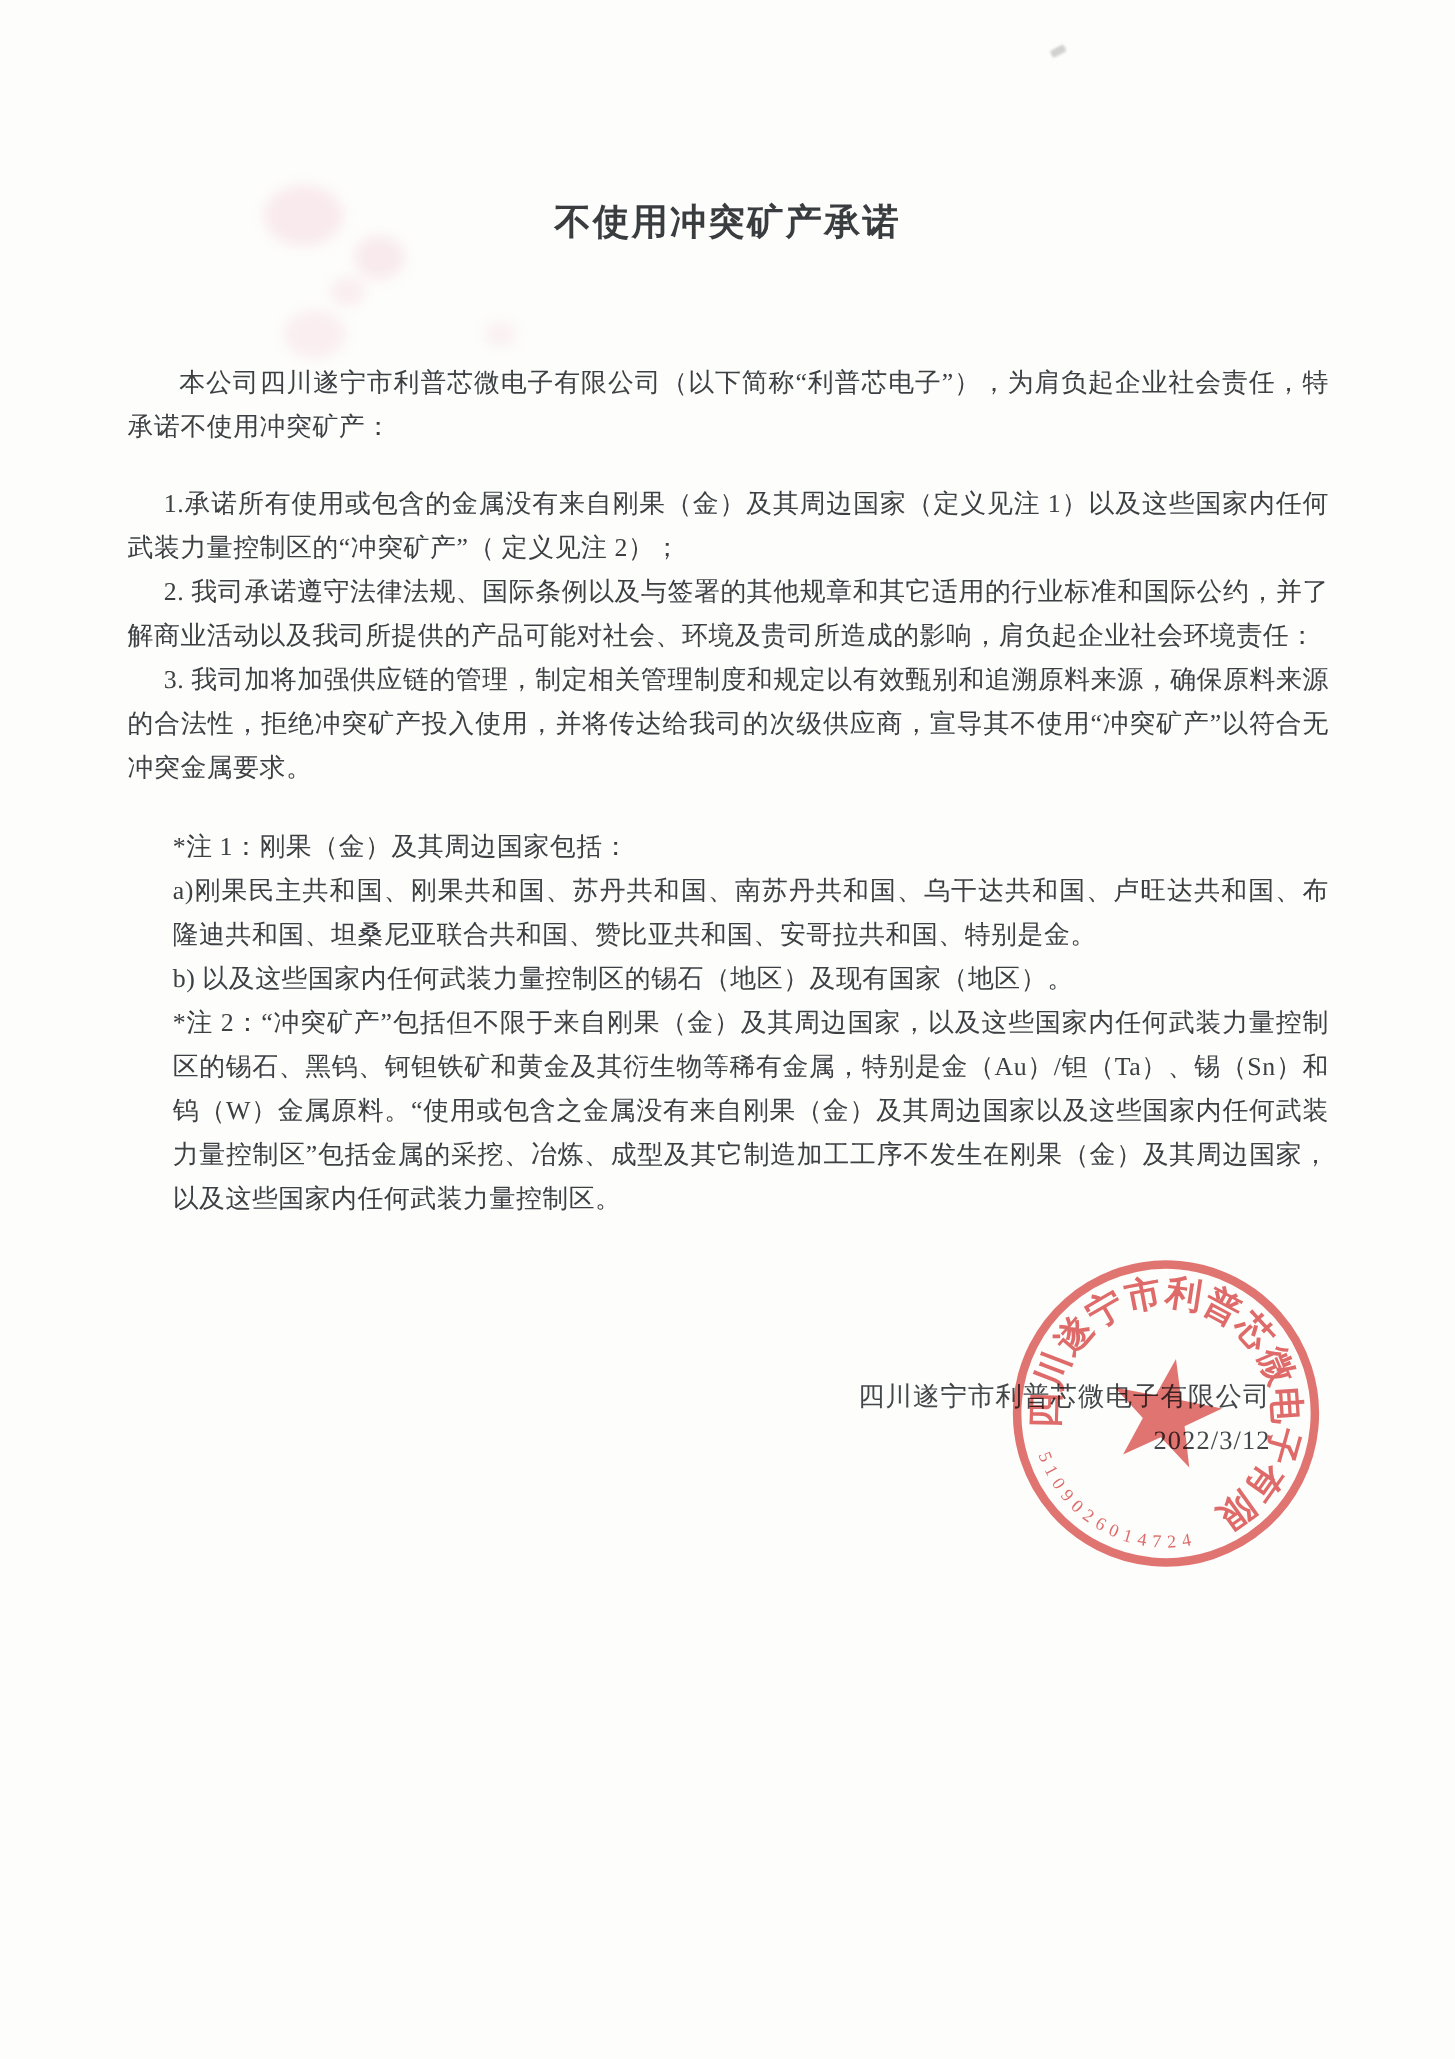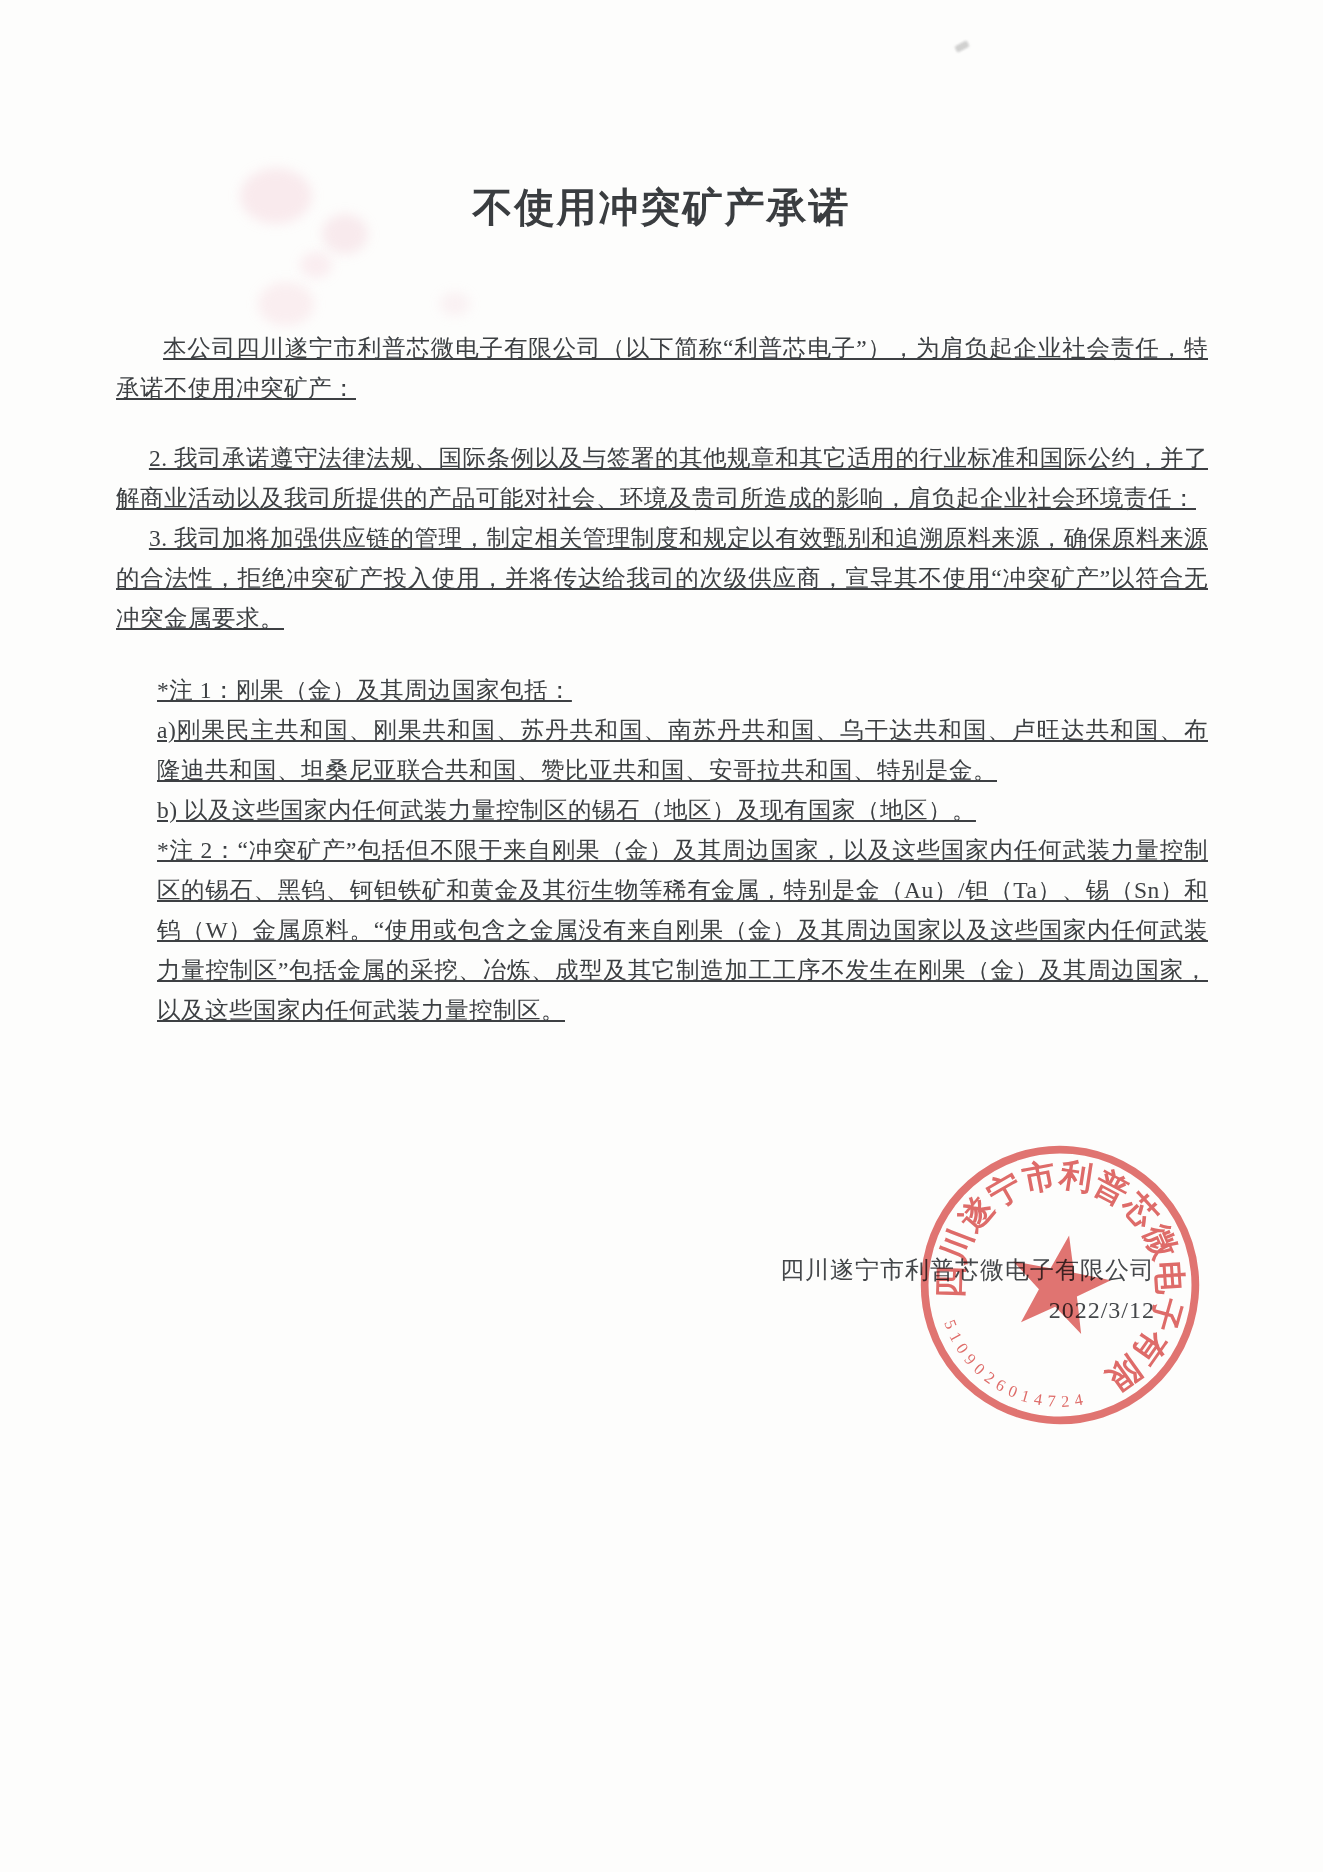--- a/index.html
+++ b/index.html
@@ -13,37 +13,37 @@
     font-family: "Liberation Serif", "DejaVu Serif", serif;
     color: #3d4043;
   }
   .title {
     position: absolute;
     top: 180px;
     left: 0;
     width: 100%;
     margin: 0;
     text-align: center;
-    font-size: 40px;
+    font-size: 33px;
     font-weight: bold;
     letter-spacing: 2px;
     color: #3a3d40;
   }
   .body-text {
     position: absolute;
     top: 328px;
     left: 116px;
     width: 1092px;
     font-size: 23.5px;
     line-height: 40px;
     letter-spacing: 0.5px;
     text-align: justify;
     color: #3d4043;
   }
-  .body-text p { margin: 0; text-decoration: underline; }
+  .body-text p { margin: 0; }
   p.intro { text-indent: 2em; margin-bottom: 30px; }
   p.item  { text-indent: 1.4em; }
   .notes  { margin-top: 32px; margin-left: 41px; }
   .signature {
     position: absolute;
     top: 1250px;
     right: 168px;
     text-align: right;
     font-size: 24px;
     line-height: 40px;
@@ -86,20 +86,21 @@
   <div class="smudge s2"></div>
   <div class="smudge s3"></div>
   <div class="smudge s4"></div>
   <div class="smudge s5"></div>
   <div class="speck"></div>
 
   <h1 class="title">不使用冲突矿产承诺</h1>
 
   <div class="body-text">
     <p class="intro">本公司四川遂宁市利普芯微电子有限公司（以下简称“利普芯电子”），为肩负起企业社会责任，特承诺不使用冲突矿产：</p>
+    <p class="item">1.承诺所有使用或包含的金属没有来自刚果（金）及其周边国家（定义见注 1）以及这些国家内任何武装力量控制区的“冲突矿产”（ 定义见注 2）；</p>
     <p class="item">2. 我司承诺遵守法律法规、国际条例以及与签署的其他规章和其它适用的行业标准和国际公约，并了解商业活动以及我司所提供的产品可能对社会、环境及贵司所造成的影响，肩负起企业社会环境责任：</p>
     <p class="item">3. 我司加将加强供应链的管理，制定相关管理制度和规定以有效甄别和追溯原料来源，确保原料来源的合法性，拒绝冲突矿产投入使用，并将传达给我司的次级供应商，宣导其不使用“冲突矿产”以符合无冲突金属要求。</p>
     <div class="notes">
       <p>*注 1：刚果（金）及其周边国家包括：</p>
       <p>a)刚果民主共和国、刚果共和国、苏丹共和国、南苏丹共和国、乌干达共和国、卢旺达共和国、布隆迪共和国、坦桑尼亚联合共和国、赞比亚共和国、安哥拉共和国、特别是金。</p>
       <p>b) 以及这些国家内任何武装力量控制区的锡石（地区）及现有国家（地区）。</p>
       <p>*注 2：“冲突矿产”包括但不限于来自刚果（金）及其周边国家，以及这些国家内任何武装力量控制区的锡石、黑钨、钶钽铁矿和黄金及其衍生物等稀有金属，特别是金（Au）/钽（Ta）、锡（Sn）和钨（W）金属原料。“使用或包含之金属没有来自刚果（金）及其周边国家以及这些国家内任何武装力量控制区”包括金属的采挖、冶炼、成型及其它制造加工工序不发生在刚果（金）及其周边国家，以及这些国家内任何武装力量控制区。</p>
     </div>
   </div>
 

